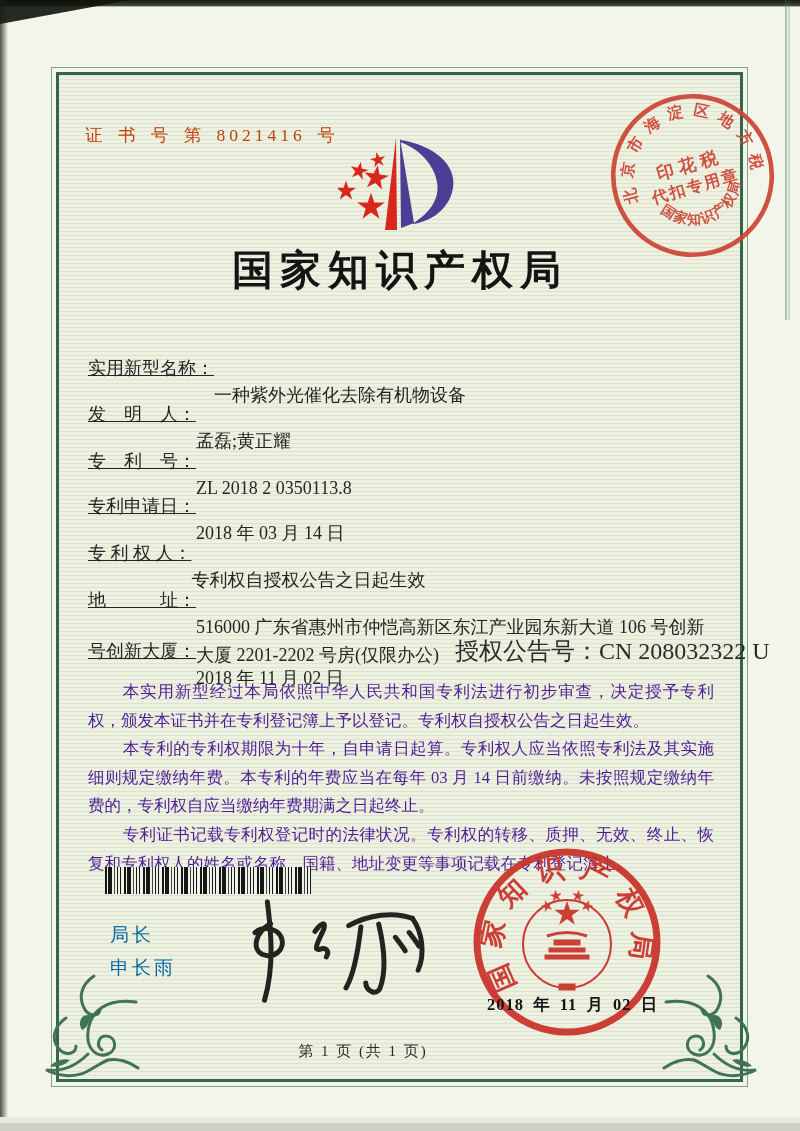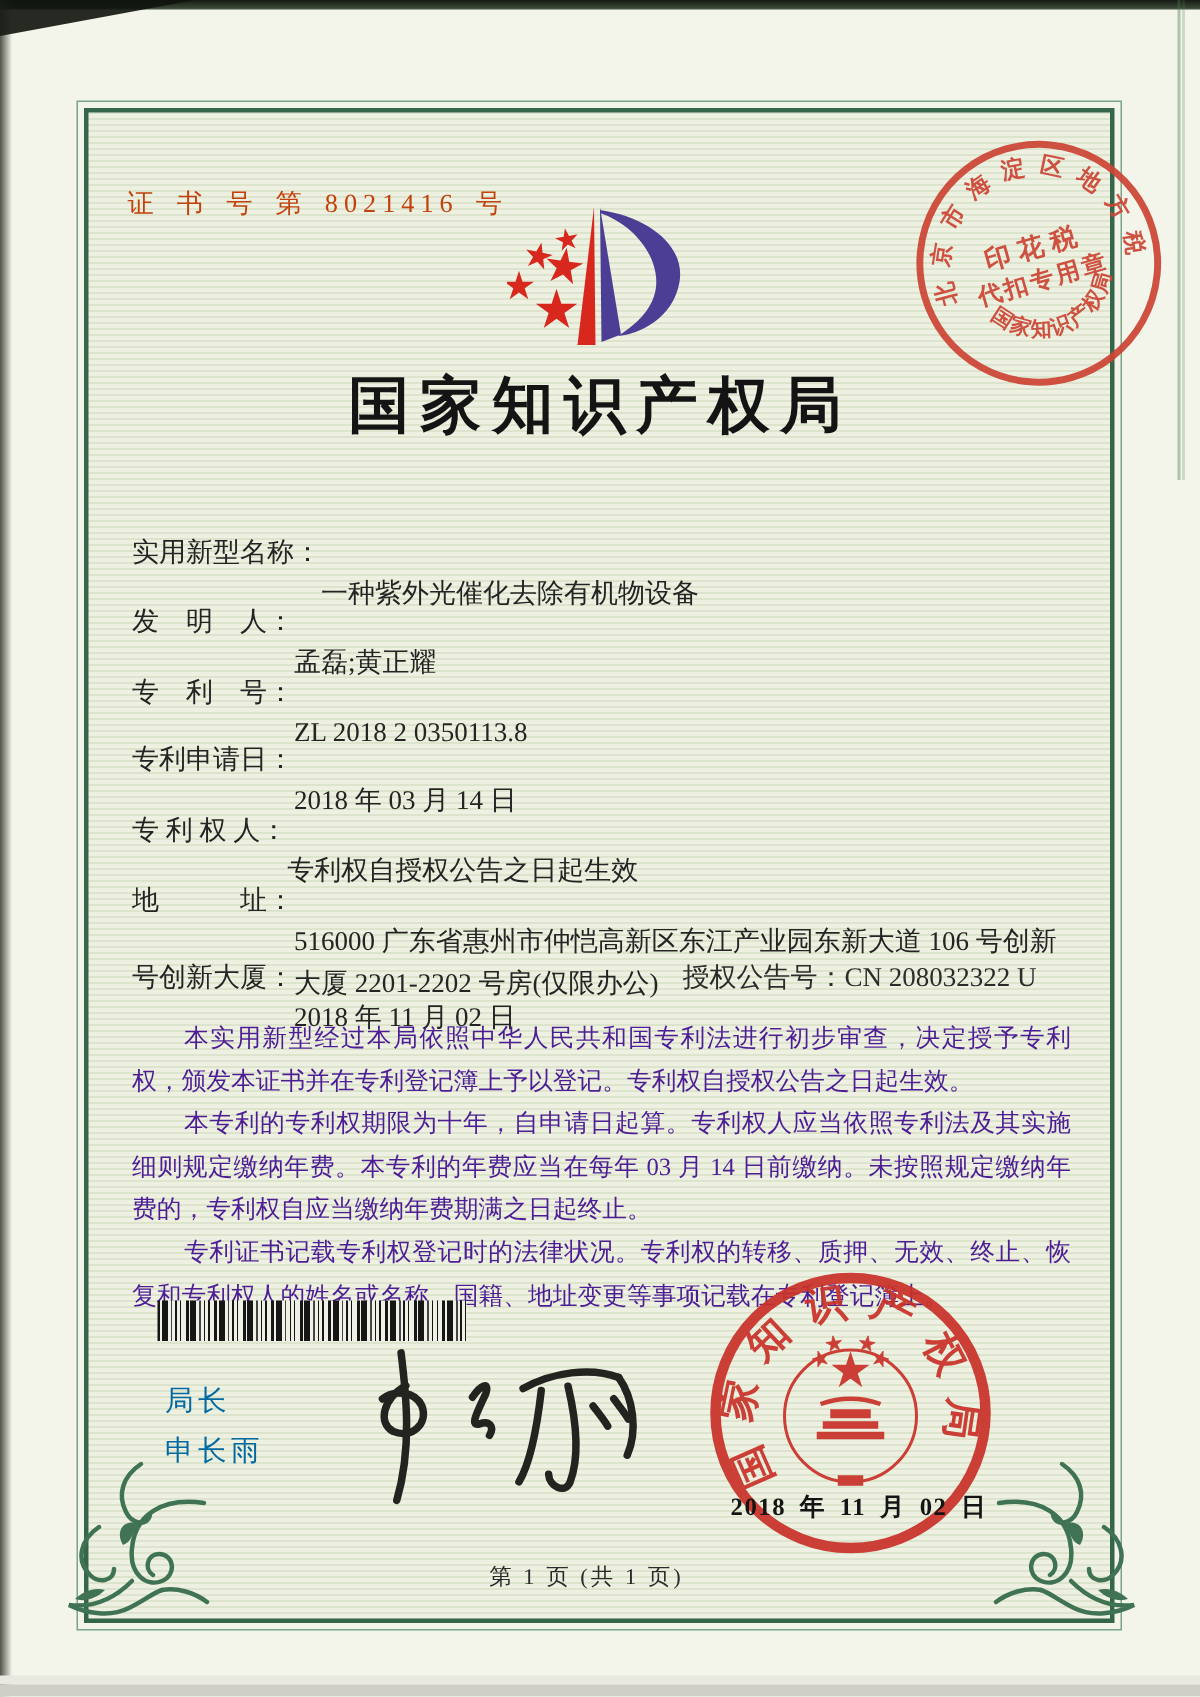--- a/index.html
+++ b/index.html
@@ -39,23 +39,23 @@
   
   .tax-stamp{position:absolute;left:605px;top:88px;opacity:.92;}
   .tax-stamp text{fill:#cc4434;}
   .arc-top-tax{font-size:15px;letter-spacing:8.5px;font-weight:bold;}
   .tax-c1{font-size:17px;letter-spacing:5px;font-weight:bold;}
   .tax-c2{font-size:15.5px;letter-spacing:2px;font-weight:bold;}
   .arc-bot-tax{font-size:13.5px;letter-spacing:1px;font-weight:bold;}
   
   .fields{position:absolute;left:88px;top:0;width:630px;font-size:18px;color:#242424;}
   .row{position:absolute;left:0;display:flex;line-height:28px;}
-  .row .lab{white-space:pre;flex:0 0 auto;}
+  .row .lab{white-space:pre;flex:0 0 auto;text-decoration:underline;}
   .row .val{flex:0 1 auto;max-width:528px;margin-top:27px;}
-  .grant-no{position:absolute;left:455px;top:637px;display:flex;font-size:18px;line-height:28px;}
+  .grant-no{position:absolute;left:455px;top:637px;display:flex;font-size:24px;line-height:28px;}
   .grant-no .lab{white-space:pre;}
   
   .paras{position:absolute;left:88px;top:678px;width:626px;font-size:16.5px;
     line-height:28.6px;text-align:justify;color:#4c1d95;}
   .paras p{margin:0;text-indent:2.1em;}
   
   .barcode{position:absolute;left:105px;top:867px;width:206px;height:27px;
     background:repeating-linear-gradient(90deg,
       #161616 0 2px,#f0f1e6 2px 3px,#161616 3px 7px,#f0f1e6 7px 9px,
       #454545 9px 10px,#f0f1e6 10px 12px,#161616 12px 13px,#f0f1e6 13px 15px,
@@ -63,21 +63,21 @@
   
   .director{position:absolute;left:110px;top:918px;font-size:19px;color:#0369a1;letter-spacing:3px;line-height:33px;font-family:Liberation Serif, serif;}
   .signature{position:absolute;left:212px;top:893px;transform:rotate(-3deg);}
   .signature path{stroke:#23231f;stroke-width:5;fill:none;stroke-linecap:round;stroke-linejoin:round;}
   
   .office-seal{position:absolute;left:467px;top:842px;opacity:.93;}
   .office-seal .ring-text{font-size:27px;font-weight:bold;letter-spacing:13px;fill:#c9322a;}
   .seal-date{position:absolute;left:487px;top:994px;font-size:16.5px;font-weight:bold;
     letter-spacing:1px;word-spacing:4px;color:#141414;z-index:5;}
   .footer{position:absolute;left:0;top:1042px;width:726px;text-align:center;
-    font-size:15px;letter-spacing:2px;color:#2a2a2a;padding-left:28px;}
+    font-size:15px;letter-spacing:2px;color:#2a2a2a;}
 </style>
 </head>
 <body>
 
 
 
 <svg width="0" height="0" aria-hidden="true">
   <defs>
     <path id="star5" d="M0,-10 L2.245,-3.09 9.511,-3.09 3.633,1.18 5.878,8.09 0,3.82 -5.878,8.09 -3.633,1.18 -9.511,-3.09 -2.245,-3.09 Z"></path>
   </defs>

